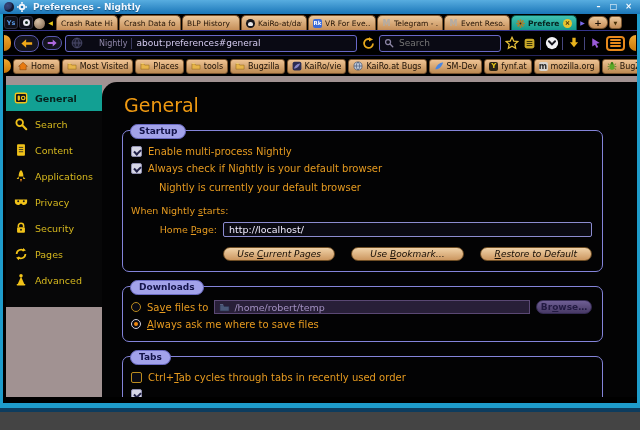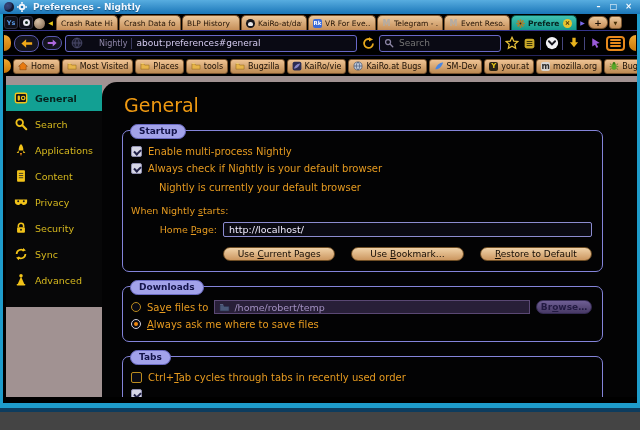--- a/index.html
+++ b/index.html
@@ -117,21 +117,21 @@
   .cb.unchecked{background:#0a0a12;border:1px solid #bb8b1e;}
   .note{color:#e59a20;font-size:10px;margin:7px 0 12px 28px;}
   .formrow{display:flex;align-items:center;gap:6px;margin:6px 0;}
   .formlabel{flex:none;width:86px;text-align:right;color:#e59a20;font-size:9.5px;white-space:nowrap;overflow:visible;}
   .select{flex:1;height:15px;background:#0d0a15;border:1px solid #6a5a8c;border-radius:2px;
           display:flex;align-items:center;padding-left:5px;color:#ece4f6;font-size:9.5px;overflow:hidden;}
   .arrowbtn{margin-left:auto;flex:none;width:13px;height:100%;background:linear-gradient(#7a68a0,#4c3e70);
             border-left:1px solid #342a52;color:#150f2e;font-size:5px;display:flex;align-items:center;justify-content:center;}
   .textinput{flex:1;height:15px;background:#0a0a12;border:1px solid #8c8cd0;border-radius:2px;
              color:#f2eeff;font-size:9.5px;padding:0 5px;font-family:"DejaVu Sans",sans-serif;outline:none;}
-  .btnrow{display:flex;gap:16px;margin:10px 0 3px 92px;}
+  .btnrow{display:flex;gap:16px;margin:10px 0 3px 92px;font-style:italic;}
   .btn{flex:1;height:14px;border-radius:8px;background:linear-gradient(#f0d2a8,#cc9760);border:1px solid #6e4d24;
        color:#140c04;font-size:9px;text-align:center;line-height:12px;}
   .radio{flex:none;width:10px;height:10px;border-radius:50%;background:#0a0a12;border:1px solid #bb8b1e;position:relative;}
   .radio.sel{border-color:#cfcfe0;}
   .radio.sel::after{content:"";position:absolute;left:2px;top:2px;width:4px;height:4px;border-radius:50%;background:#f08810;}
   .pathfield{flex:1;height:14px;background:#281f38;border:1px solid #5a4874;display:flex;align-items:center;
              gap:4px;padding:0 4px;color:#a391c2;font-size:9.5px;overflow:hidden;}
   .browse{flex:none;width:56px;height:14px;border-radius:8px;background:linear-gradient(#6e5e94,#483a66);
           border:1px solid #342a52;color:#221a42;font-size:9px;font-weight:bold;text-align:center;line-height:12px;}
 </style>
@@ -358,21 +358,21 @@
     <div class="bm">
       <span class="bmicon">
           <svg viewBox="0 0 16 16">
             <path d="M2 13C5 4 12 2.5 14.5 2.5c-1 3.5-4.5 10-9.5 10.5z" fill="#4a86e0"></path>
           </svg>
         </span>
       <span>SM-Dev</span>
     </div>
     <div class="bm">
       <span class="favletter fy">Y</span>
-      <span>your.at</span>
+      <span>fynf.at</span>
     </div>
     <div class="bm">
       <span class="favletter mz">m</span>
       <span>mozilla.org</span>
     </div>
     <div class="bm">
       <span class="bmicon">
           <svg viewBox="0 0 16 16">
             <ellipse cx="8" cy="9" rx="4" ry="5" fill="#5aa828"></ellipse>
             <circle cx="8" cy="3.5" r="2" fill="#3a7a14"></circle>
@@ -404,42 +404,42 @@
             <svg viewBox="0 0 16 16">
               <circle cx="6.5" cy="6.5" r="3.8" fill="none" stroke="#f2c319" stroke-width="2"></circle>
               <path d="M9.5 9.5L14 14" stroke="#f2c319" stroke-width="2.4" stroke-linecap="round"></path>
             </svg>
           </span>
         <span class="slabel">Search</span>
       </div>
       <div class="sitem">
         <span class="sicon">
             <svg viewBox="0 0 16 16">
+              <rect x="3.5" y="1.5" width="9" height="13" rx="1" fill="#f2c319"></rect>
+              <g stroke="#2a2a2a" stroke-width="1">
+                <path d="M5.5 5h5M5.5 7.5h5M5.5 10h5"></path>
+              </g>
+            </svg>
+          </span>
+        <span class="slabel">Content</span>
+      </div>
+      <div class="sitem">
+        <span class="sicon">
+            <svg viewBox="0 0 16 16">
               <path d="M8 1c2 1.5 2.7 4 2.7 7.5H5.3C5.3 5 6 2.5 8 1z" fill="#f2c319"></path>
               <path d="M5.3 8.5L3 11.5h2.5z" fill="#f2c319"></path>
               <path d="M10.7 8.5l2.3 3h-2.5z" fill="#f2c319"></path>
               <path d="M6.8 11.5h2.4L8 15z" fill="#e8851c"></path>
             </svg>
           </span>
         <span class="slabel">Applications</span>
       </div>
       <div class="sitem">
         <span class="sicon">
             <svg viewBox="0 0 16 16">
-              <rect x="3.5" y="1.5" width="9" height="13" rx="1" fill="#f2c319"></rect>
-              <g stroke="#2a2a2a" stroke-width="1">
-                <path d="M5.5 5h5M5.5 7.5h5M5.5 10h5"></path>
-              </g>
-            </svg>
-          </span>
-        <span class="slabel">Content</span>
-      </div>
-      <div class="sitem">
-        <span class="sicon">
-            <svg viewBox="0 0 16 16">
               <path d="M1 5h14v3a3.5 3.5 0 0 1-5.2 3A4 4 0 0 0 8 9.8 4 4 0 0 0 6.2 11 3.5 3.5 0 0 1 1 8z" fill="#f2c319"></path>
               <circle cx="4.8" cy="7.2" r="1.1" fill="#15151c"></circle>
               <circle cx="11.2" cy="7.2" r="1.1" fill="#15151c"></circle>
             </svg>
           </span>
         <span class="slabel">Privacy</span>
       </div>
       <div class="sitem">
         <span class="sicon">
             <svg viewBox="0 0 16 16">
@@ -452,21 +452,21 @@
       </div>
       <div class="sitem">
         <span class="sicon">
             <svg viewBox="0 0 16 16">
               <path d="M3 8a5 5 0 0 1 8.5-3.5" fill="none" stroke="#f2c319" stroke-width="2"></path>
               <path d="M13 8a5 5 0 0 1-8.5 3.5" fill="none" stroke="#f2c319" stroke-width="2"></path>
               <path d="M10.6 1l3 3-4.2.8z" fill="#f2c319"></path>
               <path d="M5.4 15l-3-3 4.2-.8z" fill="#f2c319"></path>
             </svg>
           </span>
-        <span class="slabel">Sync</span>
+        <span class="slabel">Pages</span>
       </div>
       <div class="sitem">
         <span class="sicon">
             <svg viewBox="0 0 16 16">
               <circle cx="8" cy="3" r="2" fill="#f2c319"></circle>
               <path d="M8 4l4 9H4z" fill="#f2c319"></path>
               <rect x="3" y="12.6" width="10" height="1.8" rx="0.9" fill="#f2c319"></rect>
             </svg>
           </span>
         <span class="slabel">Advanced</span>

